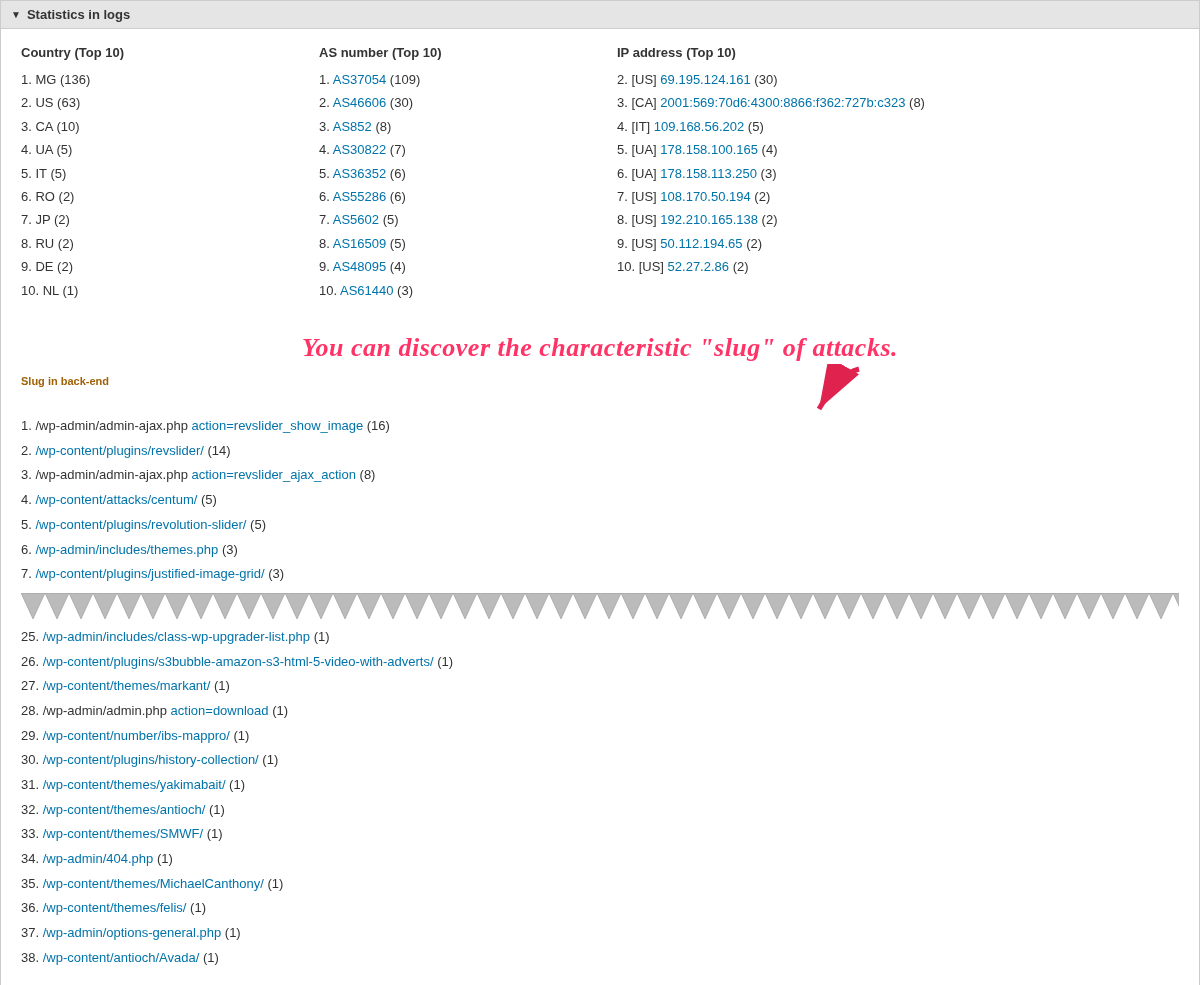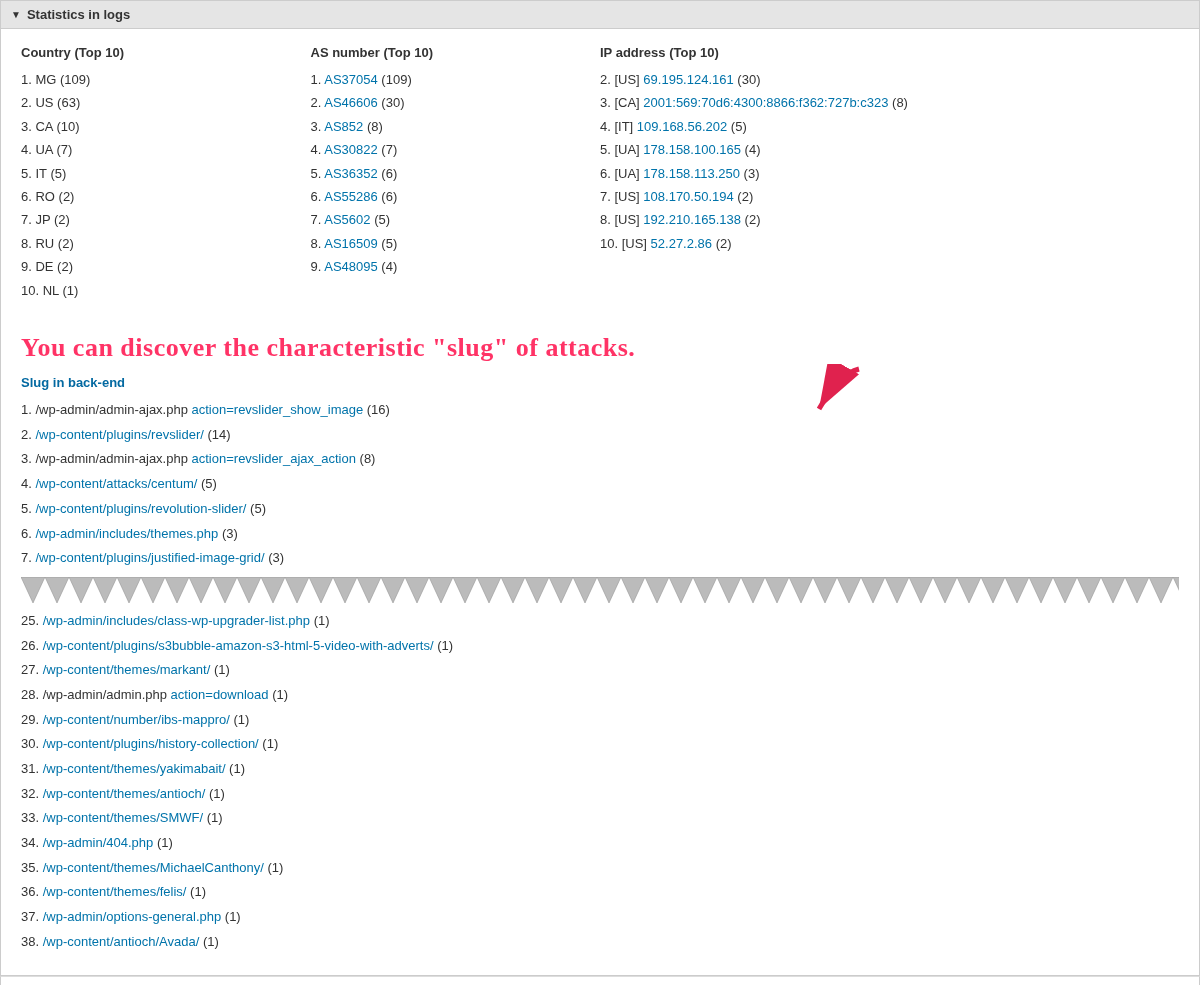--- a/index.html
+++ b/index.html
@@ -29,21 +29,21 @@
       font-size: 10px;
     }
     .main-content {
       background: #fff;
       border: 1px solid #ccc;
       padding: 16px 20px 20px 20px;
     }
     
     .stats-columns {
       display: flex;
-      gap: 0;
+      gap: 17px;
       margin-bottom: 20px;
       padding-bottom: 10px;
     }
     .stats-col {
       flex: 1;
     }
     .stats-col-header {
       font-weight: 700;
       font-size: 13px;
       margin-bottom: 8px;
@@ -55,42 +55,44 @@
       color: #333;
     }
     .stats-item a {
       color: #0073aa;
       text-decoration: none;
     }
 
     
     .annotation-overlay {
       position: relative;
+      text-align: center;
       margin: 10px 0 6px 0;
       pointer-events: none;
+      font-style: italic;
     }
     .annotation-text {
       font-size: 26px;
       font-weight: 900;
       color: #ff3366;
       font-family: "Comic Sans MS", "Chalkboard SE", cursive;
       text-shadow: 2px 2px 0 #fff, -1px -1px 0 #fff;
       letter-spacing: 0.5px;
       line-height: 1.2;
     }
 
     
     .slug-section {
       margin-top: 4px;
     }
     .slug-header {
-      font-size: 13px;
+      font-size: 11px;
       font-weight: 600;
-      margin-bottom: 8px;
-      color: #0369a1;
+      margin-bottom: 27px;
+      color: #a16207;
     }
     .slug-item {
       font-size: 13px;
       line-height: 1.9;
       color: #333;
     }
     .slug-item a {
       color: #0073aa;
       text-decoration: none;
     }
@@ -116,54 +118,56 @@
     <span class="arrow">▼</span>
     <span>Statistics in logs</span>
   </div>
 
   <div class="main-content">
 
     <div class="stats-columns">
 
       <div class="stats-col">
         <div class="stats-col-header">Country (Top 10)</div>
-        <div class="stats-item">1. MG (109)</div>
+        <div class="stats-item">1. MG (136)</div>
         <div class="stats-item">2. US (63)</div>
         <div class="stats-item">3. CA (10)</div>
-        <div class="stats-item">4. UA (7)</div>
+        <div class="stats-item">4. UA (5)</div>
         <div class="stats-item">5. IT (5)</div>
         <div class="stats-item">6. RO (2)</div>
         <div class="stats-item">7. JP (2)</div>
         <div class="stats-item">8. RU (2)</div>
         <div class="stats-item">9. DE (2)</div>
         <div class="stats-item">10. NL (1)</div>
       </div>
 
       <div class="stats-col">
         <div class="stats-col-header">AS number (Top 10)</div>
         <div class="stats-item">1. <a href="#">AS37054</a> (109)</div>
         <div class="stats-item">2. <a href="#">AS46606</a> (30)</div>
         <div class="stats-item">3. <a href="#">AS852</a> (8)</div>
         <div class="stats-item">4. <a href="#">AS30822</a> (7)</div>
         <div class="stats-item">5. <a href="#">AS36352</a> (6)</div>
         <div class="stats-item">6. <a href="#">AS55286</a> (6)</div>
         <div class="stats-item">7. <a href="#">AS5602</a> (5)</div>
         <div class="stats-item">8. <a href="#">AS16509</a> (5)</div>
         <div class="stats-item">9. <a href="#">AS48095</a> (4)</div>
+        <div class="stats-item">10. <a href="#">AS61440</a> (3)</div>
       </div>
 
       <div class="stats-col" style="flex: 2;">
         <div class="stats-col-header">IP address (Top 10)</div>
         <div class="stats-item">2. [US] <a href="#">69.195.124.161</a> (30)</div>
         <div class="stats-item">3. [CA] <a href="#">2001:569:70d6:4300:8866:f362:727b:c323</a> (8)</div>
         <div class="stats-item">4. [IT] <a href="#">109.168.56.202</a> (5)</div>
         <div class="stats-item">5. [UA] <a href="#">178.158.100.165</a> (4)</div>
         <div class="stats-item">6. [UA] <a href="#">178.158.113.250</a> (3)</div>
         <div class="stats-item">7. [US] <a href="#">108.170.50.194</a> (2)</div>
         <div class="stats-item">8. [US] <a href="#">192.210.165.138</a> (2)</div>
+        <div class="stats-item">9. [US] <a href="#">50.112.194.65</a> (2)</div>
         <div class="stats-item">10. [US] <a href="#">52.27.2.86</a> (2)</div>
       </div>
     </div>
 
     <div class="annotation-overlay" style="position:relative; margin-bottom: 12px;">
       <div class="annotation-text">You can discover the characteristic "slug" of attacks.</div>
 
       <svg style="position:absolute; right: 310px; top: 32px;" width="80" height="60" viewBox="0 0 80 60">
         <defs>
           <marker id="arrowhead" markerWidth="10" markerHeight="7" refX="10" refY="3.5" orient="auto">

